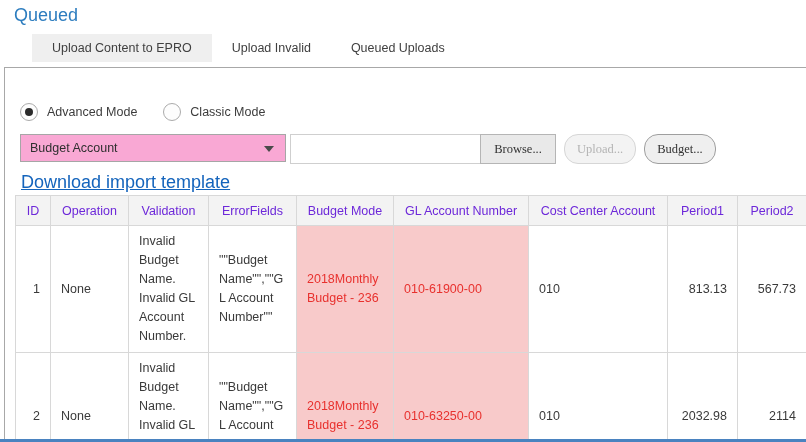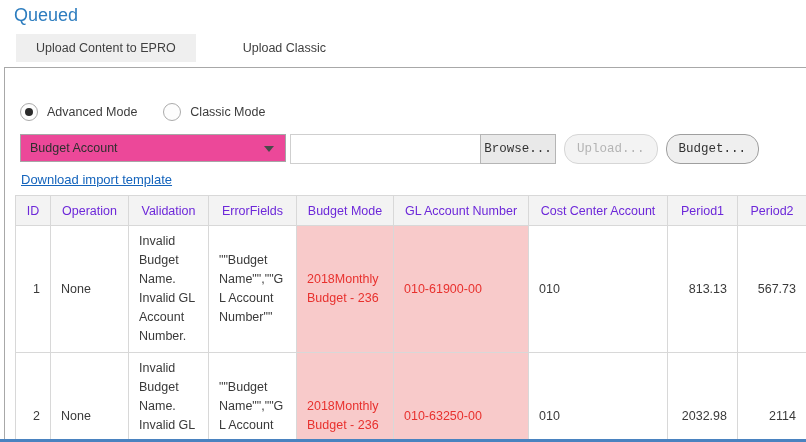--- a/index.html
+++ b/index.html
@@ -12,21 +12,21 @@
     font-size: 12.5px;
   }
   .page-title {
     color: #2d7dbf;
     font-size: 18px;
     font-weight: 400;
     padding: 5px 0 0 14px;
     height: 34px;
   }
   
-  .tabbar { display: flex; margin-left: 16px; height: 28px; align-items: stretch; gap: 27px; }
+  .tabbar { display: flex; margin-left: 32px; height: 28px; align-items: stretch; }
   .tab {
     padding: 0 20px;
     display: flex; align-items: center;
     font-size: 12.5px; color: #404040;
     cursor: pointer; white-space: nowrap;
   }
   .tab.active { background: #efefef; }
   
   .panel {
     position: absolute;
@@ -49,58 +49,58 @@
     margin-right: 9px; flex: none;
   }
   .radio-circle.checked::after {
     content: ""; width: 8px; height: 8px; border-radius: 50%; background: #2b2b2b;
   }
   .radio-label { font-size: 12.5px; color: #3c3c3c; }
   
   .controls-row { display: flex; align-items: flex-start; margin: 18px 0 0 15px; height: 30px; }
   .fake-select {
     width: 266px; height: 28px;
-    border: 1px solid #a6a6a6; background: #ec4899;
+    border: 1px solid #a6a6a6; background: #f9a8d4;
     display: flex; align-items: center;
     padding: 0 9px; cursor: pointer; position: relative;
   }
   .fake-select .sel-text { font-size: 12.5px; color: #2f2f2f; }
   .sel-arrow {
     position: absolute; right: 11px; top: 11px;
     width: 0; height: 0;
     border-left: 5px solid transparent; border-right: 5px solid transparent;
     border-top: 6px solid #4a4a4a;
   }
   .file-group { display: flex; margin-left: 4px; }
   .file-input {
     width: 190px; height: 30px;
     border: 1px solid #cfcfcf; border-right: none;
     padding: 0 6px; font-size: 12.5px;
     font-family: "Liberation Sans", sans-serif;
     outline: none;
   }
   .btn {
     height: 30px; font-size: 12.5px;
-    font-family: Liberation Mono, monospace;
+    font-family: Liberation Serif, serif;
     color: #333; cursor: pointer;
   }
   .browse-btn {
     width: 76px;
     background: #e9e9e9; border: 1px solid #b5b5b5;
   }
   .round-btn {
     border-radius: 14px; padding: 0 12px; margin-left: 8px;
     background: #efefef; border: 1px solid #9f9f9f;
   }
   .round-btn:disabled, .round-btn.disabled {
     color: #b4b4b4; border-color: #d6d6d6; background: #f3f3f3; cursor: default;
   }
   
   .dl-link-wrap { margin: 8px 0 0 16px; height: 18px; }
-  .dl-link { color: #1464bc; text-decoration: underline; font-size: 13px; cursor: pointer; }
+  .dl-link { color: #1464bc; text-decoration: underline; font-size: 18px; cursor: pointer; }
   
   table.grid {
     border-collapse: collapse; table-layout: fixed;
     width: 791px; margin: 5px 0 0 10px;
     font-size: 12.5px;
   }
   .grid th, .grid td { border: 1px solid #d8d8d8; overflow: hidden; }
   .grid th {
     background: #f3f3f3; color: #6d28d9; font-weight: 400;
     height: 30px; text-align: center; padding: 0 4px; white-space: nowrap;
@@ -110,21 +110,22 @@
   .grid td.err { background: #f8caca; color: #e8312e; }
   .grid td.wrap { word-wrap: break-word; }
 </style>
 </head>
 <body>
 
 <div class="page-title">Queued</div>
 
 <div class="tabbar">
   <div class="tab active">Upload Content to EPRO</div>
-  <div class="tab">Upload Classic</div>
+  <div class="tab">Upload Invalid</div>
+  <div class="tab">Queued Uploads</div>
 </div>
 
 <div class="panel">
 
   <div class="mode-row">
     <div class="radio">
       <span class="radio-circle checked"></span>
       <span class="radio-label">Advanced Mode</span>
     </div>
     <div class="radio">

